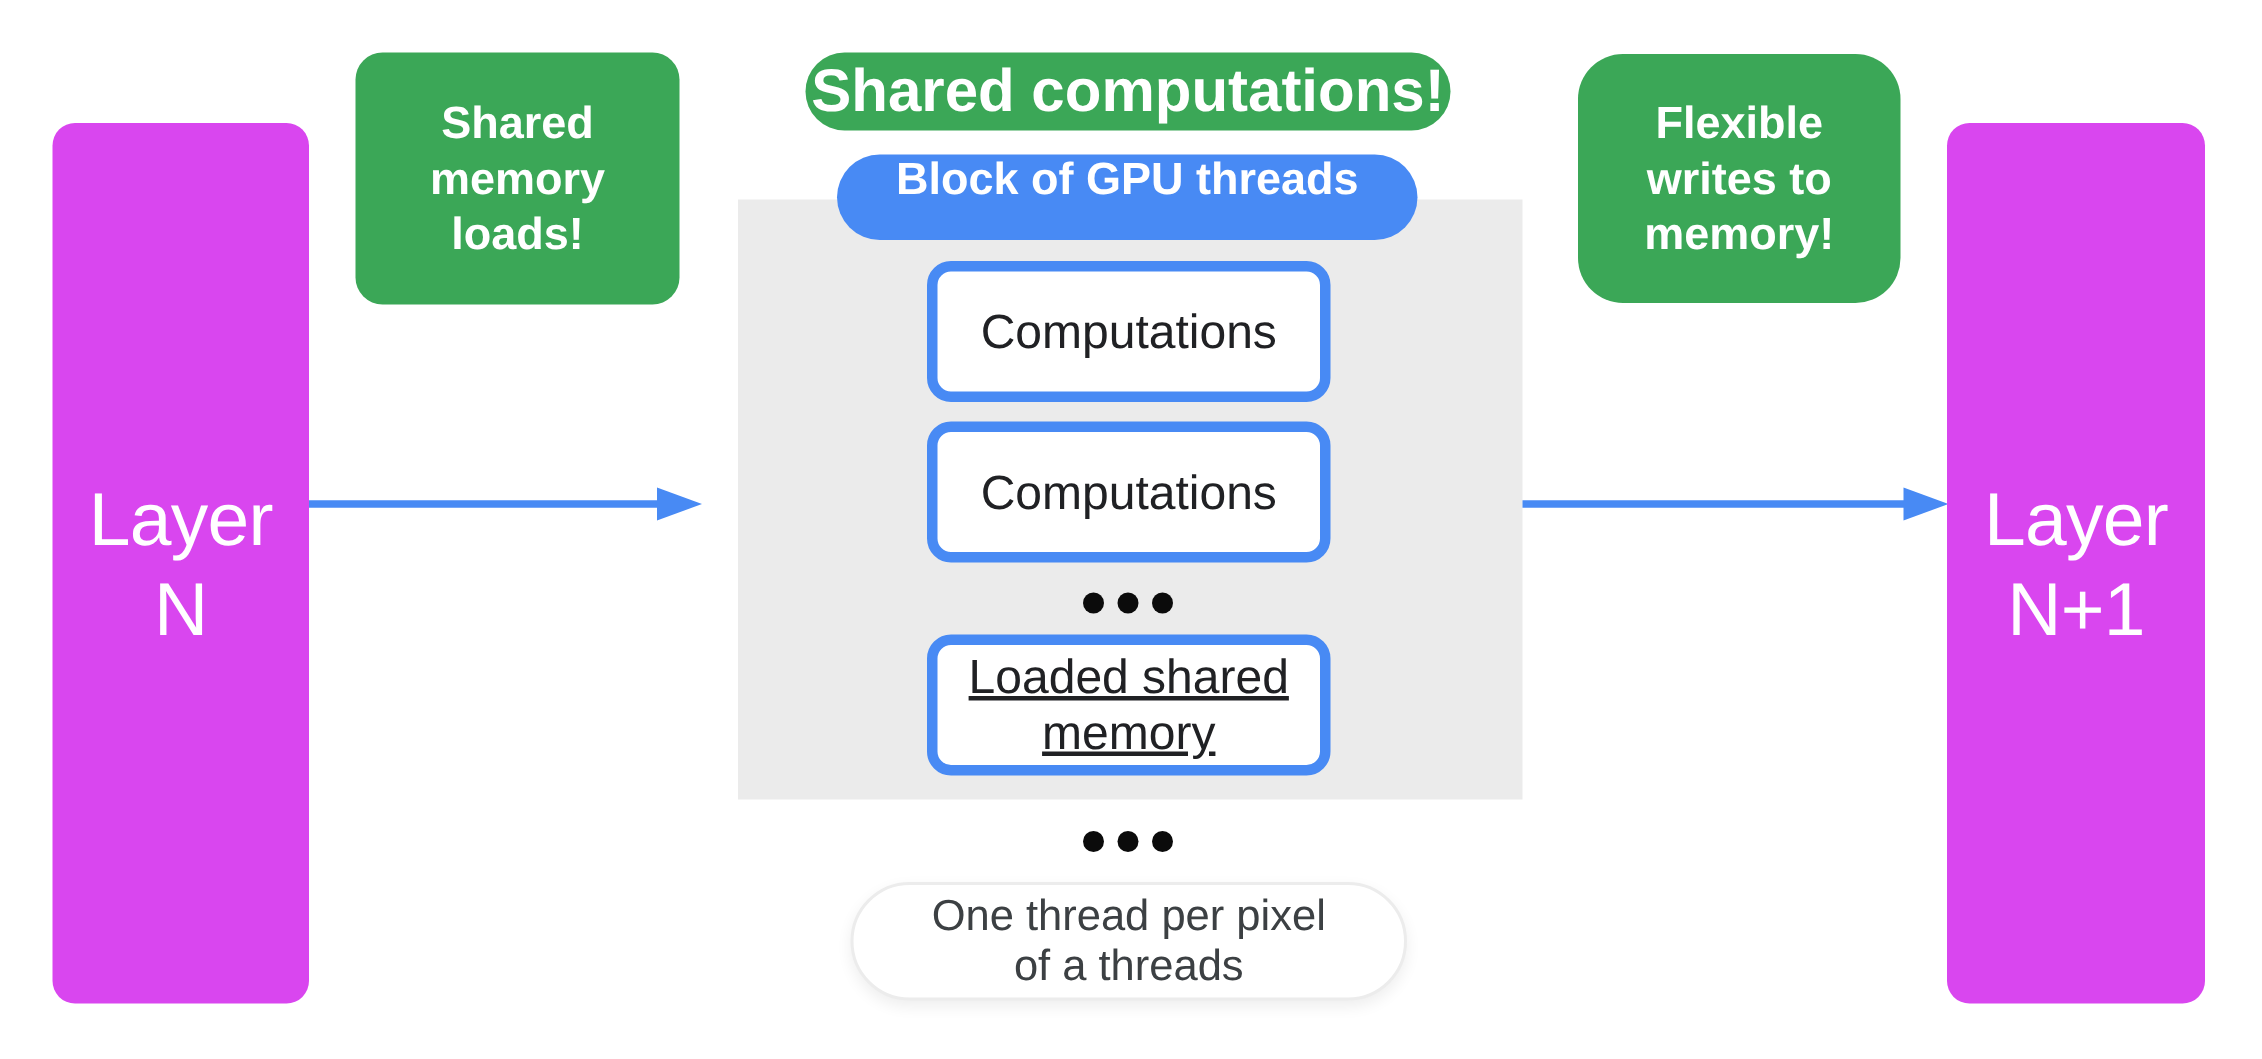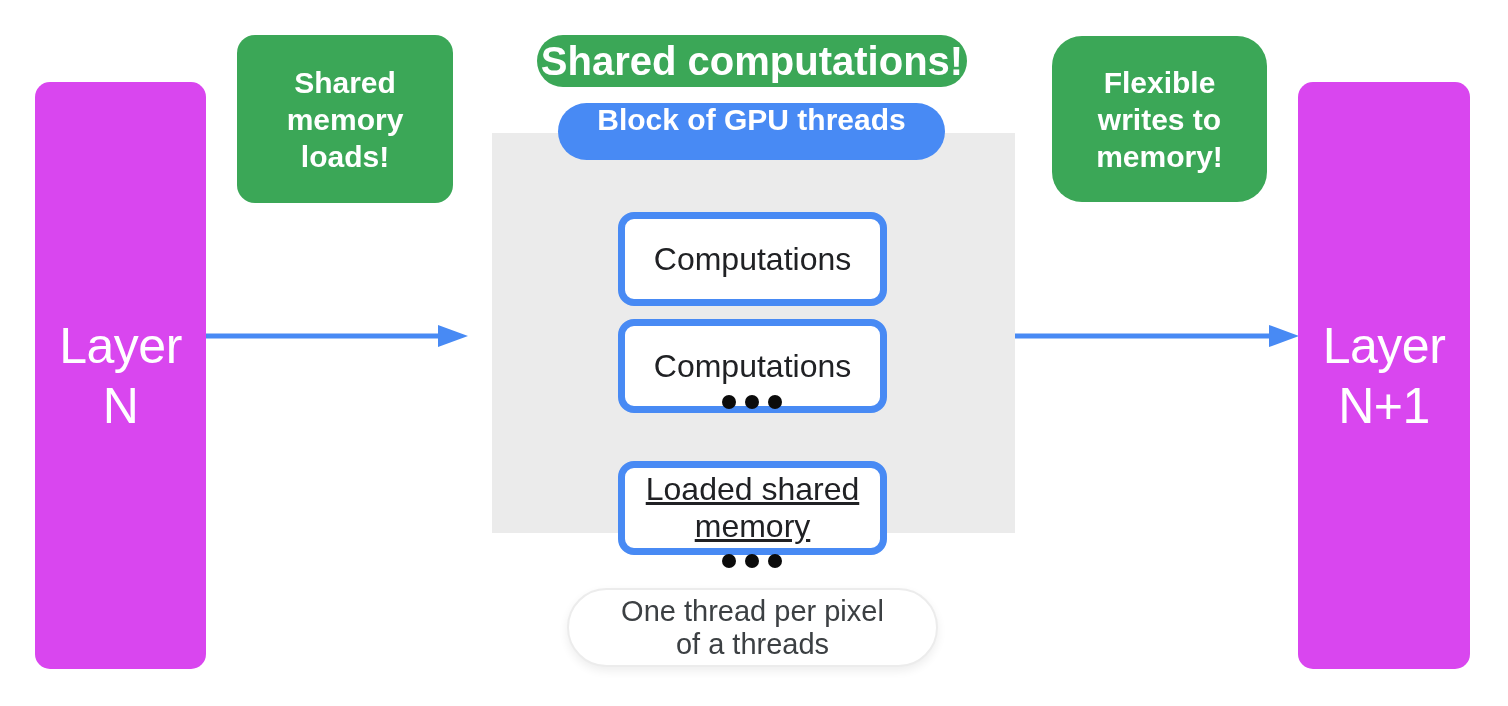--- a/index.html
+++ b/index.html
@@ -62,21 +62,20 @@
     left:618px;width:269px;height:94px;
     background:#ffffff;
     border:7px solid #488AF4;
     border-radius:16px;
     color:#202124;
     font-size:32px;line-height:37px;
     display:flex;align-items:center;justify-content:center;
     text-align:center;
     z-index:2;
     padding:0 2px;
-    margin-top:38px;
   }
   .thread-box-1{top:174px;}
   .thread-box-2{top:281px;}
   .thread-box-3{top:423px;text-decoration:underline;}
 
   
   .dots{
     left:722px;width:60px;height:14px;
     display:flex;justify-content:space-between;
     z-index:2;

